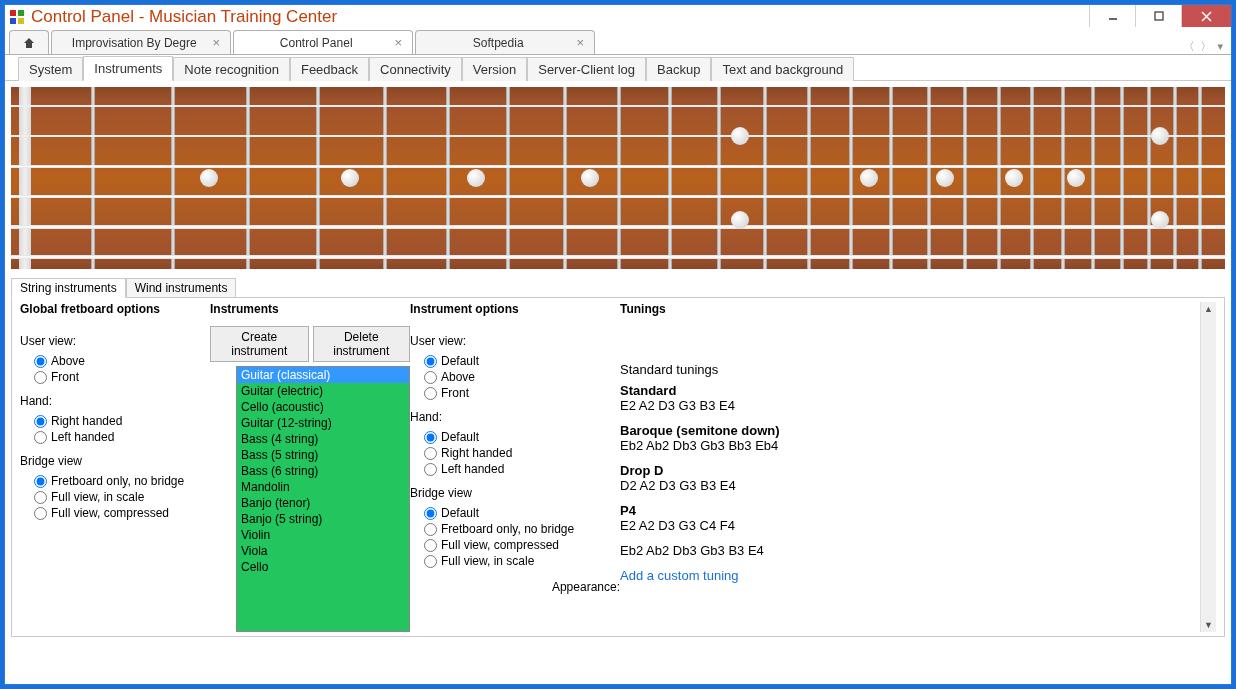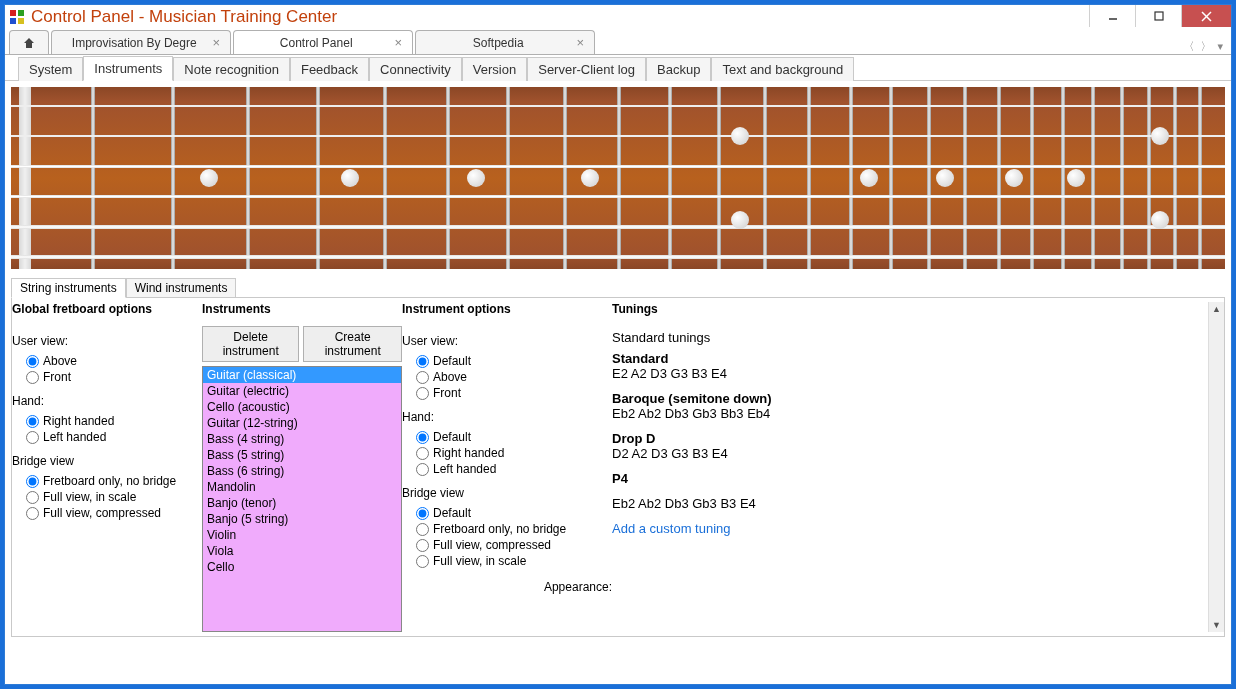--- a/index.html
+++ b/index.html
@@ -29,34 +29,34 @@
 .nut { position: absolute; left: 8px; top: 0; bottom: 0; width: 12px; background: linear-gradient(to right, #d8d8d8, #f0f0f0, #d8d8d8); }
 .fret { position: absolute; top: 0; bottom: 0; width: 4px; background: linear-gradient(to right, #999, #eee, #999); }
 .gstring { position: absolute; left: 0; right: 0; height: 2px; background: linear-gradient(to bottom, #ddd, #fff, #ddd); }
 .gstring.thick { height: 4px; }
 .gstring.med { height: 3px; }
 .dot { position: absolute; width: 18px; height: 18px; border-radius: 50%; background: radial-gradient(circle at 35% 35%, #fff, #ccc); }
 .lower-panel { display: flex; flex-direction: column; padding: 0 6px 6px 6px; height: 368px; }
 .subtabs2 { display: flex; height: 22px; align-items: flex-end; }
 .subtab2 { padding: 2px 8px; border: 1px solid #c9c9c9; font-size: 12px; background: #f5f5f5; position: relative; top: 1px; }
 .subtab2.active { background: #fff; border-bottom: 1px solid #fff; z-index: 2; }
-.panel-body { border: 1px solid #c9c9c9; flex: 1; display: flex; padding: 4px 0; overflow: hidden; }
+.panel-body { border: 1px solid #c9c9c9; flex: 1; display: flex; padding: 4px 8px; overflow: hidden; }
 .col { display: flex; flex-direction: column; }
 .col-h { font-weight: bold; font-size: 12px; margin-bottom: 10px; }
 .col1 { width: 190px; }
 .col2 { width: 200px; }
 .col3 { width: 210px; }
-.col4 { flex: 1; position: relative; }
+.col4 { flex: 1; position: relative; gap: 32px; }
 .group-label { font-size: 12px; margin-bottom: 4px; margin-top: 8px; }
 .group-label:first-of-type { margin-top: 4px; }
 .radio-row { display: flex; align-items: center; gap: 4px; font-size: 12px; margin: 2px 0 2px 14px; }
 .radio-row input { margin: 0; }
 .btn-row { display: flex; gap: 4px; margin-bottom: 4px; }
 .btn { padding: 3px 7px; border: 1px solid #b0b0b0; background: #eee; font-size: 12px; cursor: pointer; }
-.listbox { border: 1px solid #888; flex: 1; overflow-y: auto; background: #f0abfc; }
+.listbox { border: 1px solid #888; flex: 1; overflow-y: auto; background: #22c55e; margin-left: 26px; }
 .list-item { padding: 1px 4px; font-size: 12px; }
 .list-item.selected { background: #3399ff; color: #fff; }
 .tunings-scroll { position: absolute; right: 0; top: 0; bottom: 0; width: 16px; background: #f0f0f0; display: flex; flex-direction: column; align-items: center; justify-content: space-between; border-left: 1px solid #ddd; }
 .scroll-arrow { font-size: 9px; color: #555; padding: 2px; }
 .tunings-body { padding-right: 24px; }
 .tuning-section-label { font-size: 13px; margin-bottom: 6px; margin-top: 4px; }
 .tuning-item { margin-bottom: 10px; }
 .tuning-name { font-weight: bold; font-size: 13px; }
 .tuning-notes { font-size: 13px; }
 .add-link { color: #1a6fd8; font-size: 13px; cursor: pointer; }
@@ -227,22 +227,22 @@
               <label class="radio-row">
                 <input type="radio" name="gb" style="">
                 <span>Full view, compressed</span>
               </label>
             </div>
         </div>
 
         <div class="col col2">
           <div class="col-h">Instruments</div>
           <div class="btn-row">
+            <button class="btn">Create instrument</button>
             <button class="btn">Delete instrument</button>
-            <button class="btn">Create instrument</button>
           </div>
           <div class="listbox" id="instrument-list">
               <div class="list-item selected">Guitar (classical)</div>
               <div class="list-item">Guitar (electric)</div>
               <div class="list-item">Cello (acoustic)</div>
               <div class="list-item">Guitar (12-string)</div>
               <div class="list-item">Bass (4 string)</div>
               <div class="list-item">Bass (5 string)</div>
               <div class="list-item">Bass (6 string)</div>
               <div class="list-item">Mandolin</div>
@@ -320,20 +320,21 @@
                 <div class="tuning-item">
                   <div class="tuning-name">Baroque (semitone down)</div>
                   <div class="tuning-notes">Eb2 Ab2 Db3 Gb3 Bb3 Eb4</div>
                 </div>
                 <div class="tuning-item">
                   <div class="tuning-name">Drop D</div>
                   <div class="tuning-notes">D2 A2 D3 G3 B3 E4</div>
                 </div>
                 <div class="tuning-item">
                   <div class="tuning-name">P4</div>
+                  <div class="tuning-notes">E2 A2 D3 G3 C4 F4</div>
                 </div>
                 <div class="tuning-item">
                   <div class="tuning-notes">Eb2 Ab2 Db3 Gb3 B3 E4</div>
                 </div>
               </div>
             <div class="add-link">Add a custom tuning</div>
           </div>
           <div class="tunings-scroll">
             <span class="scroll-arrow">▲</span>
             <span class="scroll-arrow">▼</span>

